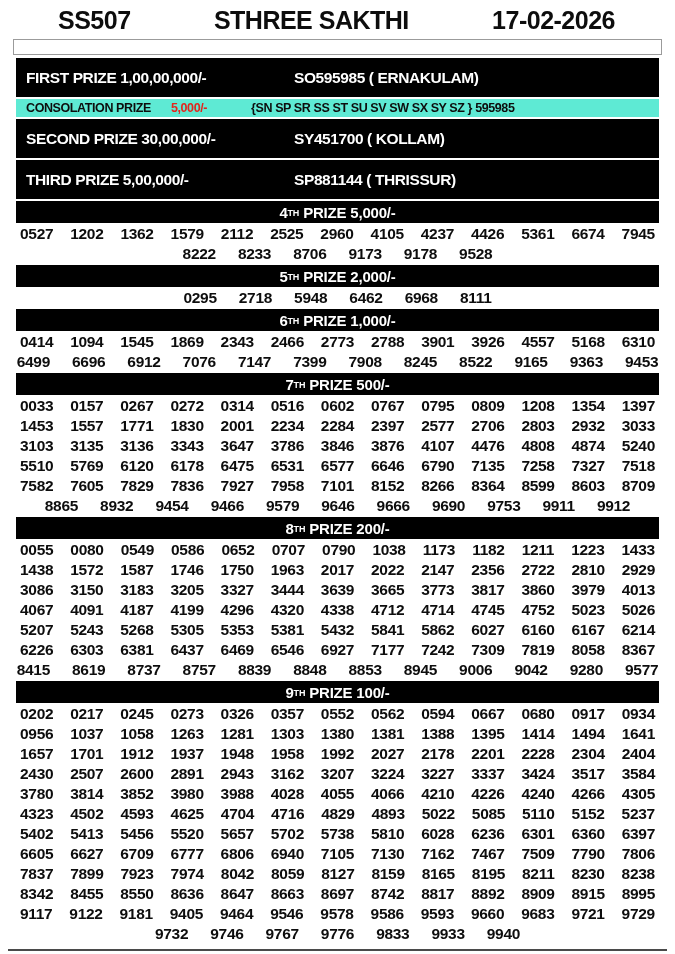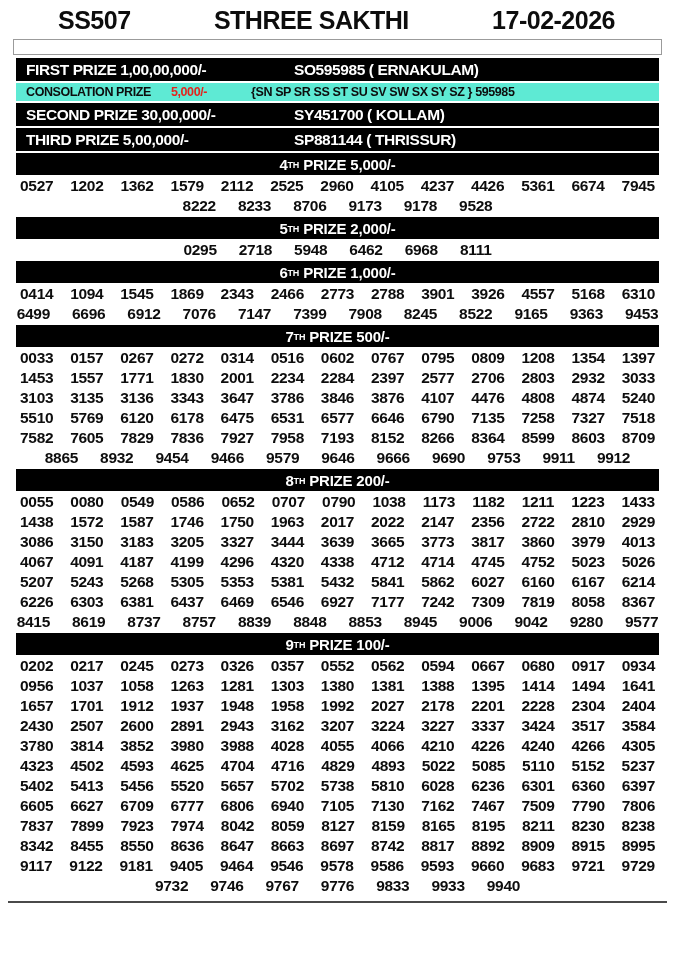--- a/index.html
+++ b/index.html
@@ -1,20 +1,20 @@
 <!DOCTYPE html>
 <html><head>
 <meta charset="utf-8">
 <style>
   html,body{margin:0;padding:0;background:#ffffff;}
   body{width:675px;height:954px;font-family:"Liberation Sans",sans-serif;font-weight:bold;color:#0d0d0d;}
   .page{width:675px;height:954px;overflow:hidden;background:#fff;}
   .header{display:flex;justify-content:space-between;align-items:center;padding:6px 60px 3px 58px;font-size:25px;letter-spacing:-0.5px;white-space:nowrap;}
   .empty-strip{height:14px;border:1px solid #9b9b9b;margin:1px 13px 3px 13px;background:#fff;}
-  .bar{background:#000;color:#fff;margin:0 16px 2px 16px;height:23px;display:flex;align-items:center;padding:0 10px;font-size:15.5px;letter-spacing:-0.4px;white-space:nowrap;}
+  .bar{background:#000;color:#fff;margin:0 16px 2px 16px;height:39px;display:flex;align-items:center;padding:0 10px;font-size:15.5px;letter-spacing:-0.4px;white-space:nowrap;}
   .prize-label{width:268px;flex:0 0 auto;}
   .prize-winner{flex:1;}
   .consolation{margin:0 16px 2px 16px;height:18px;display:flex;align-items:center;padding:0 10px;font-size:12.5px;letter-spacing:-0.4px;white-space:nowrap;background:#5eead4;color:#0d0d0d;}
   .consolation .amount{margin:0 20px;}
   .consolation .series{margin-left:24px;}
   .section-bar{background:#000;color:#fff;margin:1px 16px;height:22px;display:flex;align-items:center;justify-content:center;font-size:15px;letter-spacing:-0.2px;}
   .section-bar .sup{font-size:9px;vertical-align:top;line-height:10px;margin-top:1px;}
   .section-bar .rest{margin-left:4px;}
   .num-row{display:flex;justify-content:space-between;padding:0 20px;font-size:15.5px;line-height:20px;letter-spacing:-0.3px;}
   .num-row.centered{justify-content:center;gap:22px;}
@@ -196,21 +196,21 @@
         <span class="num">7327</span>
         <span class="num">7518</span>
       </div>
       <div class="num-row">
         <span class="num">7582</span>
         <span class="num">7605</span>
         <span class="num">7829</span>
         <span class="num">7836</span>
         <span class="num">7927</span>
         <span class="num">7958</span>
-        <span class="num">7193</span>
+        <span class="num">7101</span>
         <span class="num">8152</span>
         <span class="num">8266</span>
         <span class="num">8364</span>
         <span class="num">8599</span>
         <span class="num">8603</span>
         <span class="num">8709</span>
       </div>
       <div class="num-row centered">
         <span class="num">8865</span>
         <span class="num">8932</span>

